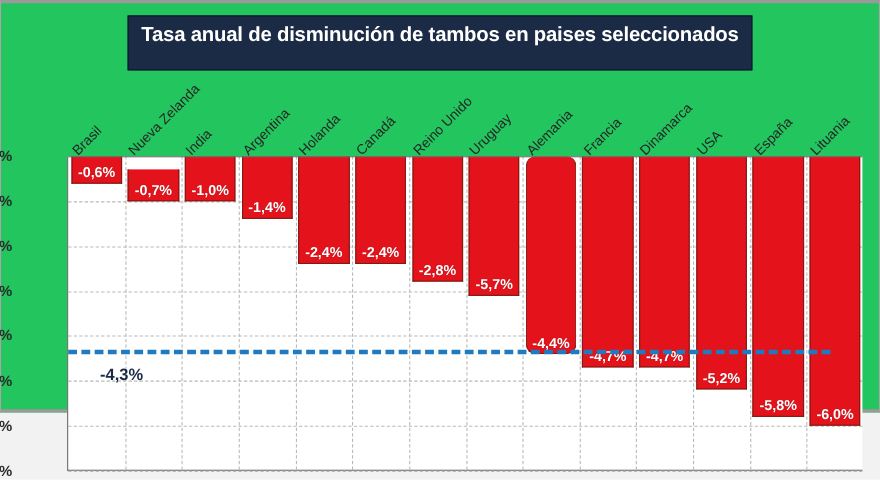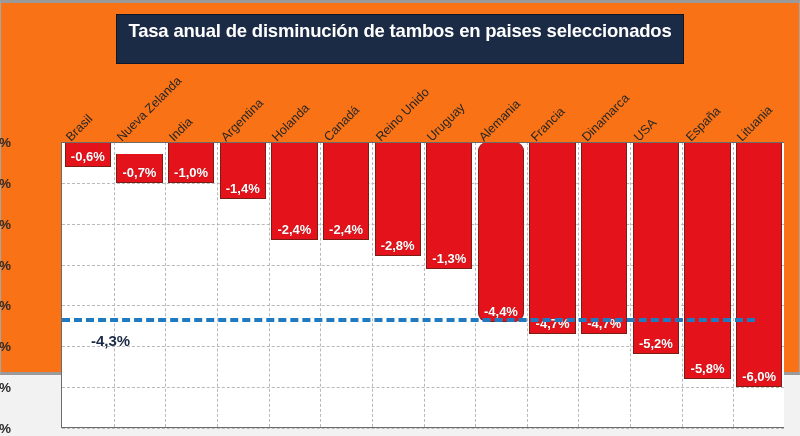--- a/index.html
+++ b/index.html
@@ -3,21 +3,21 @@
 <meta charset="utf-8">
 <style>
   html,body{margin:0;padding:0;}
   body{
     width:800px;height:436px;overflow:hidden;
     background:#f2f2f2;
     font-family:"Liberation Sans", sans-serif;
   }
   #frame{
     position:absolute;left:0;top:0;width:800px;height:375px;
-    background:#f97316;
+    background:#22c55e;
     box-sizing:border-box;
     border:1px solid #a6a6a6;
     border-top:3px solid #9a9a9a;
     border-bottom:3px solid #9a9a9a;
   }
 
   
   #title-box{
     position:absolute;left:115px;top:11px;width:568px;height:50px;
     background:#1b2a45;
@@ -149,21 +149,21 @@
         <div class="bar" style="left: 209.283px; top: 0px; height: 98.0571px; width: 46.2204px;">
           <div class="bar-val">-2,4%</div>
         </div>
         <div class="bar" style="left: 260.926px; top: 0px; height: 98.0571px; width: 46.2204px;">
           <div class="bar-val">-2,4%</div>
         </div>
         <div class="bar" style="left: 312.568px; top: 0px; height: 114.4px; width: 46.2204px;">
           <div class="bar-val">-2,8%</div>
         </div>
         <div class="bar" style="left: 364.211px; top: 0px; height: 126.657px; width: 46.2204px;">
-          <div class="bar-val">-1,3%</div>
+          <div class="bar-val">-5,7%</div>
         </div>
         <div class="bar" style="left: 415.854px; top: 0px; height: 179.771px; width: 46.2204px; border-radius: 9px;">
           <div class="bar-val">-4,4%</div>
         </div>
         <div class="bar" style="left: 467.497px; top: 0px; height: 192.029px; width: 46.2204px;">
           <div class="bar-val">-4,7%</div>
         </div>
         <div class="bar" style="left: 519.14px; top: 0px; height: 192.029px; width: 46.2204px;">
           <div class="bar-val">-4,7%</div>
         </div>

